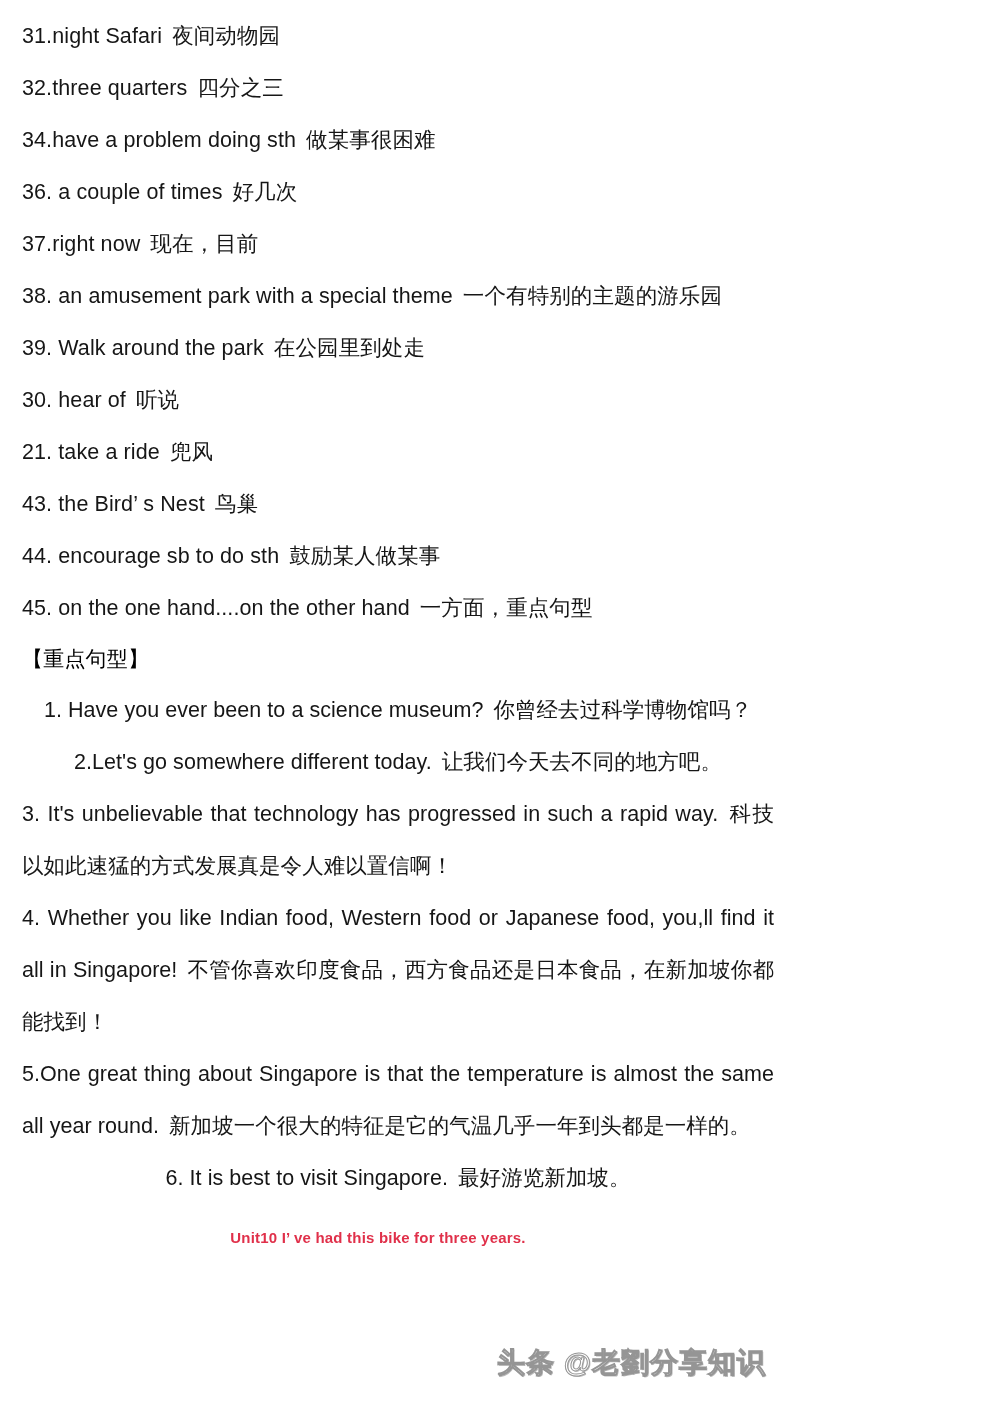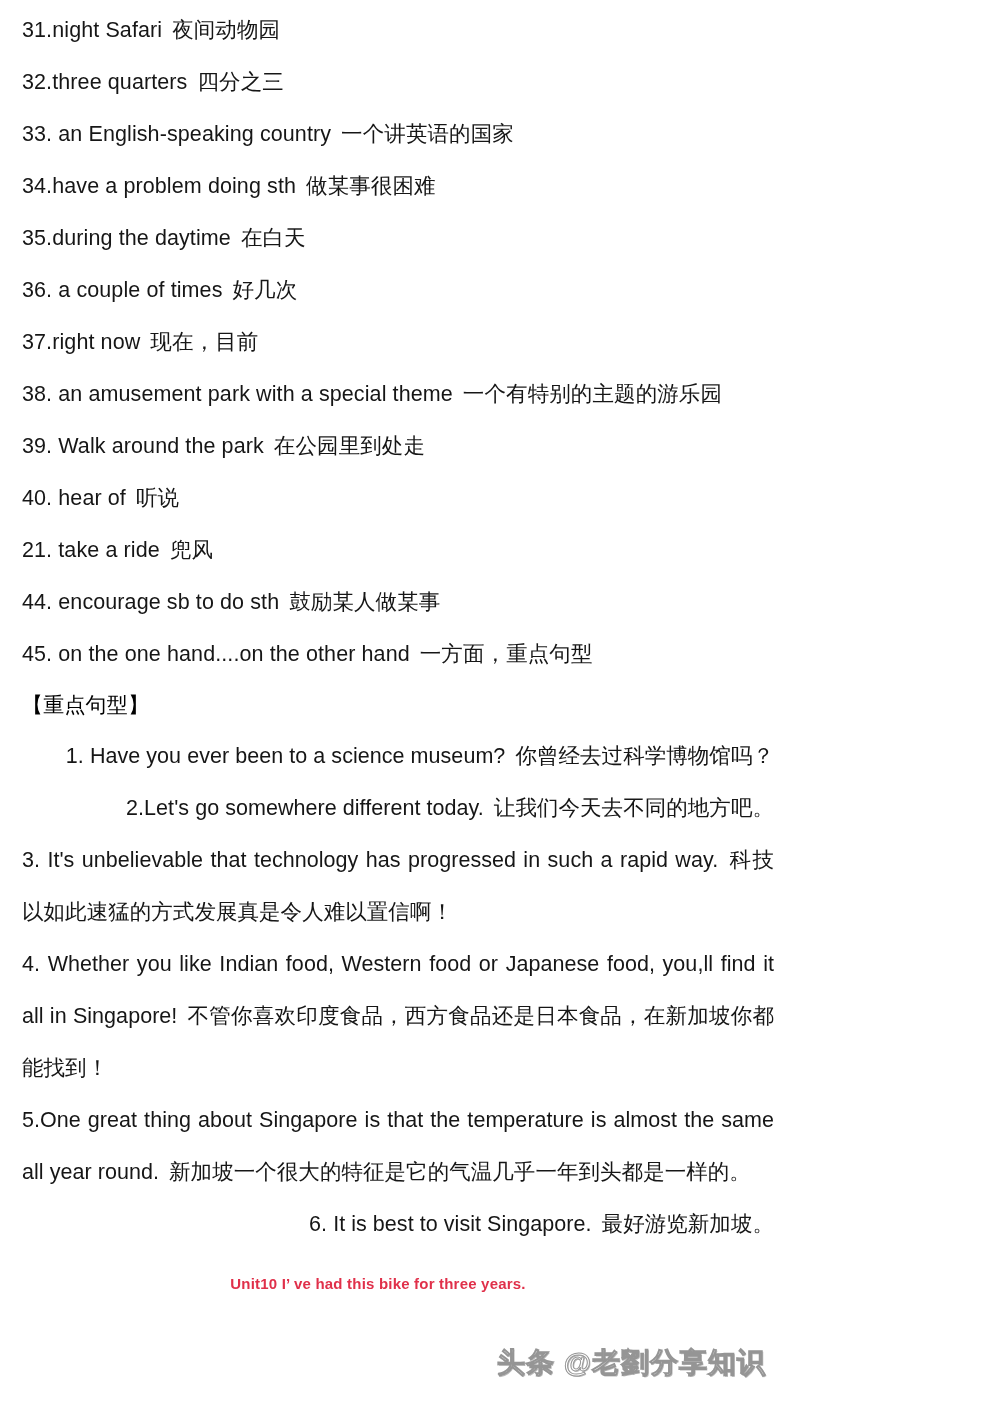--- a/index.html
+++ b/index.html
@@ -15,21 +15,21 @@
     font-family: "Liberation Sans", "DejaVu Sans", sans-serif;
     color: #1a1a1a;
     -webkit-font-smoothing: antialiased;
   }
 
   .page {
     position: relative;
     width: 788px;
     height: 1403px;
     box-sizing: border-box;
-    padding: 4px 14px 0 22px;
+    padding: 10px 14px 0 22px;
   }
 
   
   .vocab-line {
     font-size: 21.5px;
     line-height: 52px;
     letter-spacing: 0.1px;
     white-space: nowrap;
     color: #161616;
   }
@@ -51,21 +51,21 @@
     font-size: 21.5px;
     line-height: 52px;
     color: #161616;
     letter-spacing: 0.05px;
     max-width: 962px;
     text-align: justify;
     text-justify: inter-character;
   }
   .sentence.single {
     white-space: nowrap;
-    text-align: right;
+    text-align: center;
   }
   .sentence .zh {
     margin-left: 4px;
   }
 
   
   .unit-title {
     margin-top: 14px;
     text-align: center;
     font-size: 15px;
@@ -95,29 +95,28 @@
   }
 </style>
 </head>
 <body>
 
 <div class="page">
 
   <div id="vocab-list">
       <div class="vocab-line"><span>31.</span><span>night Safari</span><span class="zh">夜间动物园</span></div>
       <div class="vocab-line"><span>32.</span><span>three quarters</span><span class="zh">四分之三</span></div>
-      <div class="vocab-line"><span>33.</span><span> an English-speaking country</span><span class="zh">一个讲英语的国家</span></div>
       <div class="vocab-line"><span>34.</span><span>have a problem doing sth</span><span class="zh">做某事很困难</span></div>
-      <div class="vocab-line"><span>35.</span><span>during the daytime</span><span class="zh">在白天</span></div>
       <div class="vocab-line"><span>36.</span><span> a couple of times</span><span class="zh">好几次</span></div>
       <div class="vocab-line"><span>37.</span><span>right now</span><span class="zh">现在，目前</span></div>
       <div class="vocab-line"><span>38.</span><span> an amusement park with a special theme</span><span class="zh">一个有特别的主题的游乐园</span></div>
       <div class="vocab-line"><span>39.</span><span> Walk around the park</span><span class="zh">在公园里到处走</span></div>
-      <div class="vocab-line"><span>40.</span><span> hear of</span><span class="zh">听说</span></div>
+      <div class="vocab-line"><span>30.</span><span> hear of</span><span class="zh">听说</span></div>
       <div class="vocab-line"><span>21.</span><span> take a ride</span><span class="zh">兜风</span></div>
+      <div class="vocab-line"><span>43.</span><span> the Bird’ s Nest</span><span class="zh">鸟巢</span></div>
       <div class="vocab-line"><span>44.</span><span> encourage sb to do sth</span><span class="zh">鼓励某人做某事</span></div>
       <div class="vocab-line"><span>45.</span><span> on the one hand....on the other hand</span><span class="zh">一方面，重点句型</span></div>
     </div>
 
   <div class="section-heading">【重点句型】</div>
 
   <div id="sentence-list">
       <div class="sentence single"><span>1.</span><span> Have you ever been to a science museum?</span> <span class="zh">你曾经去过科学博物馆吗？</span></div>
       <div class="sentence single"><span>2.</span><span>Let's go somewhere different today.</span> <span class="zh">让我们今天去不同的地方吧。</span></div>
       <div class="sentence"><span>3.</span><span> It's unbelievable that technology has progressed in such a rapid way.</span> <span class="zh">科技以如此速猛的方式发展真是令人难以置信啊！</span></div>

